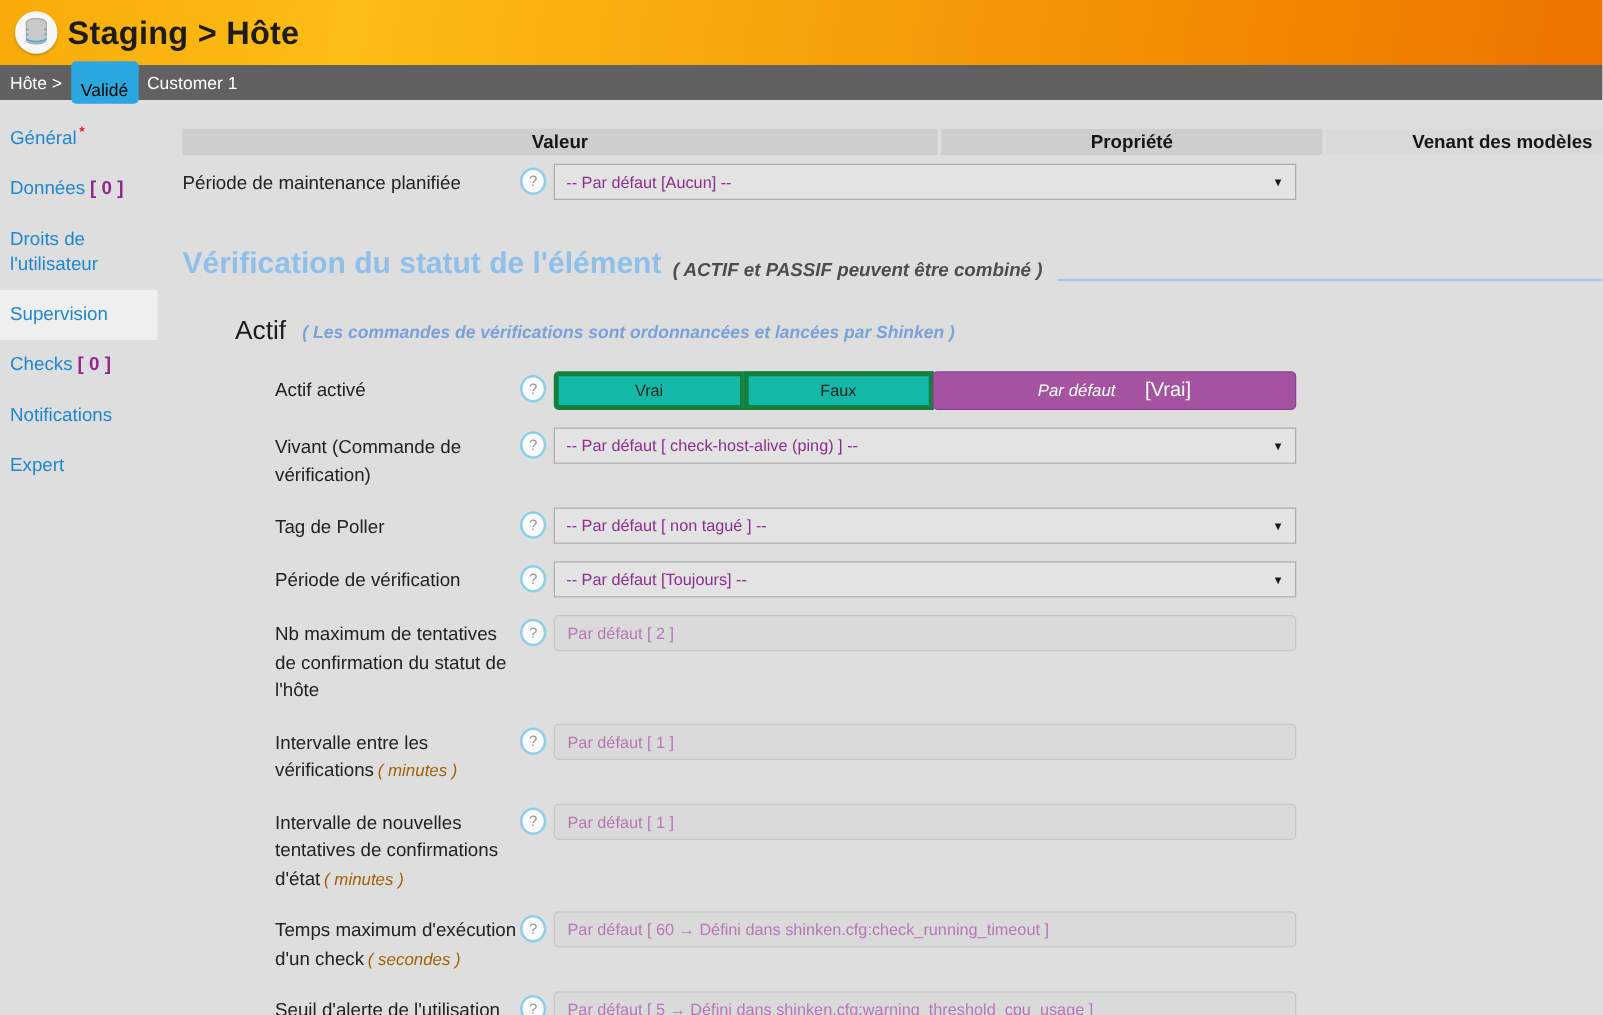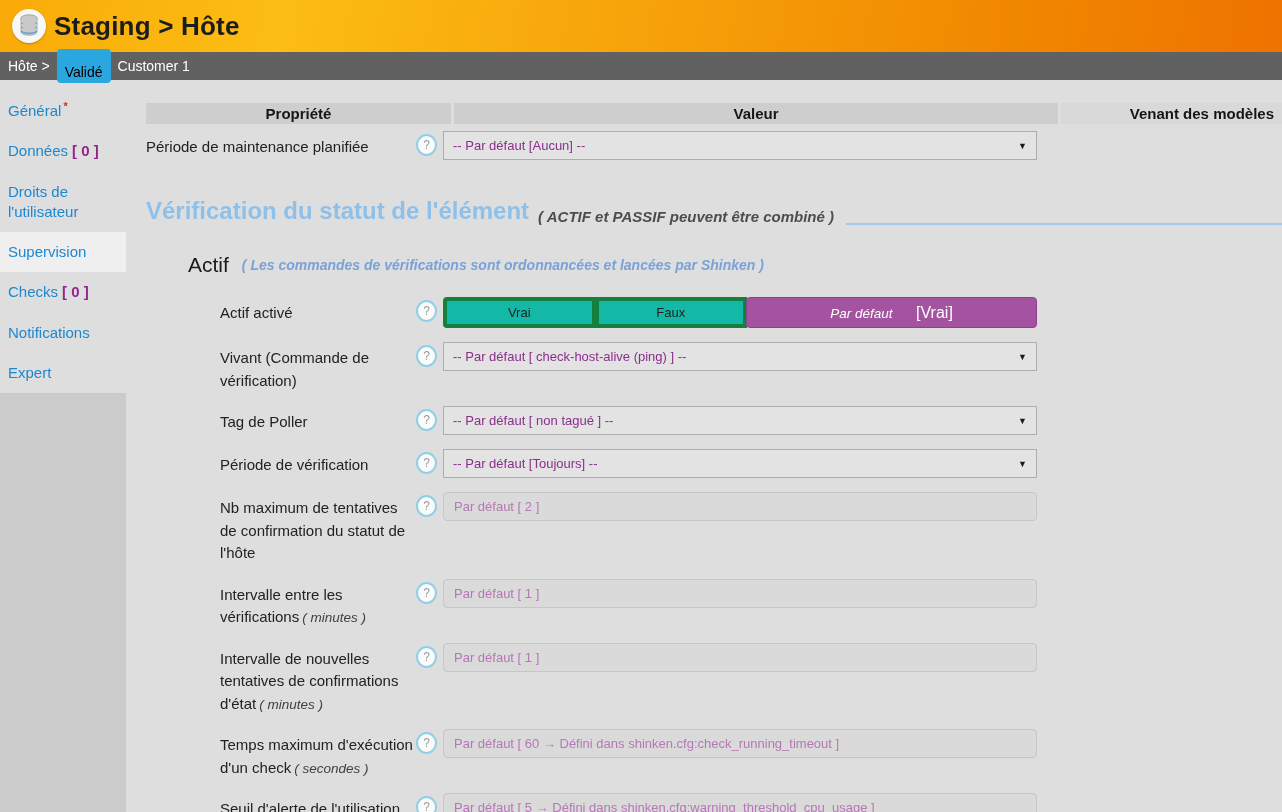--- a/index.html
+++ b/index.html
@@ -32,21 +32,21 @@
     display:flex; align-items:center; padding-left:8px; font-size:14px;
   }
   .breadbar .crumb-root { margin-right:7px; }
   .badge {
     background:#2ba7e0; color:#000000; border-radius:4px;
     padding:15px 8px 3px; font-size:14px; margin-right:7px;
   }
 
   
   .layout { display:flex; height:732px; }
-  .sidebar { width:126px; flex:none; display:flex; flex-direction:column; }
+  .sidebar { width:126px; flex:none; display:flex; }
   .nav { padding-top:9px; }
   .nav-item {
     display:block; padding:10px 4px 10px 8px;
     color:#1d87cf; font-size:15px; text-decoration:none; line-height:1.35; cursor:pointer;
   }
   .nav-item.active { background:#efefef; }
   .req { color:#e02020; font-weight:bold; font-size:11px; vertical-align:super; margin-left:2px; }
   .count { color:#93258f; font-weight:bold; margin-left:4px; }
   .sidebar-filler { flex:1; background:#cbcbcb; }
 
@@ -59,21 +59,21 @@
     display:flex; align-items:center; justify-content:center;
   }
   .th-prop { width:305px; }
   .th-val  { width:604px; }
   .th-templates { flex:1; background:#d9d9d9; justify-content:flex-end; padding-right:8px; }
 
   
   .frow { display:flex; align-items:flex-start; margin-bottom:14px; }
   .lblcol { width:270px; font-size:15px; color:#222; padding-top:5px; line-height:1.5; }
   .frow.indent .lblcol { padding-left:74px; }
-  .unit { color:#404040; font-style:italic; font-size:13.5px; margin-left:3px; }
+  .unit { color:#a16207; font-style:italic; font-size:13.5px; margin-left:3px; }
   .helpcol { width:27px; padding-top:3px; flex:none; }
   .help {
     display:inline-flex; width:21px; height:22px;
     border:2px solid #8ecfe8; border-radius:50%;
     align-items:center; justify-content:center;
     color:#9a9a9a; font-size:12px; background:#fbfbfb; cursor:pointer;
   }
   .ctrlcol { width:594px; flex:none; }
 
   .select {
@@ -151,22 +151,22 @@
       <a class="nav-item"><span>Checks</span><span class="count">[ 0 ]</span></a>
       <a class="nav-item"><span>Notifications</span></a>
       <a class="nav-item"><span>Expert</span></a>
     </div>
     <div class="sidebar-filler"></div>
   </nav>
 
   <main class="content">
 
     <div class="thead">
+      <div class="th th-val">Valeur</div>
       <div class="th th-prop">Propriété</div>
-      <div class="th th-val">Valeur</div>
       <div class="th th-templates">Venant des modèles</div>
     </div>
 
     <div class="frow">
       <div class="lblcol"><span>Période de maintenance planifiée</span></div>
       <div class="helpcol"><span class="help">?</span></div>
       <div class="ctrlcol">
         <div class="select">
           <span class="select-value">-- Par défaut [Aucun] --</span>
           <span class="caret">▼</span>

